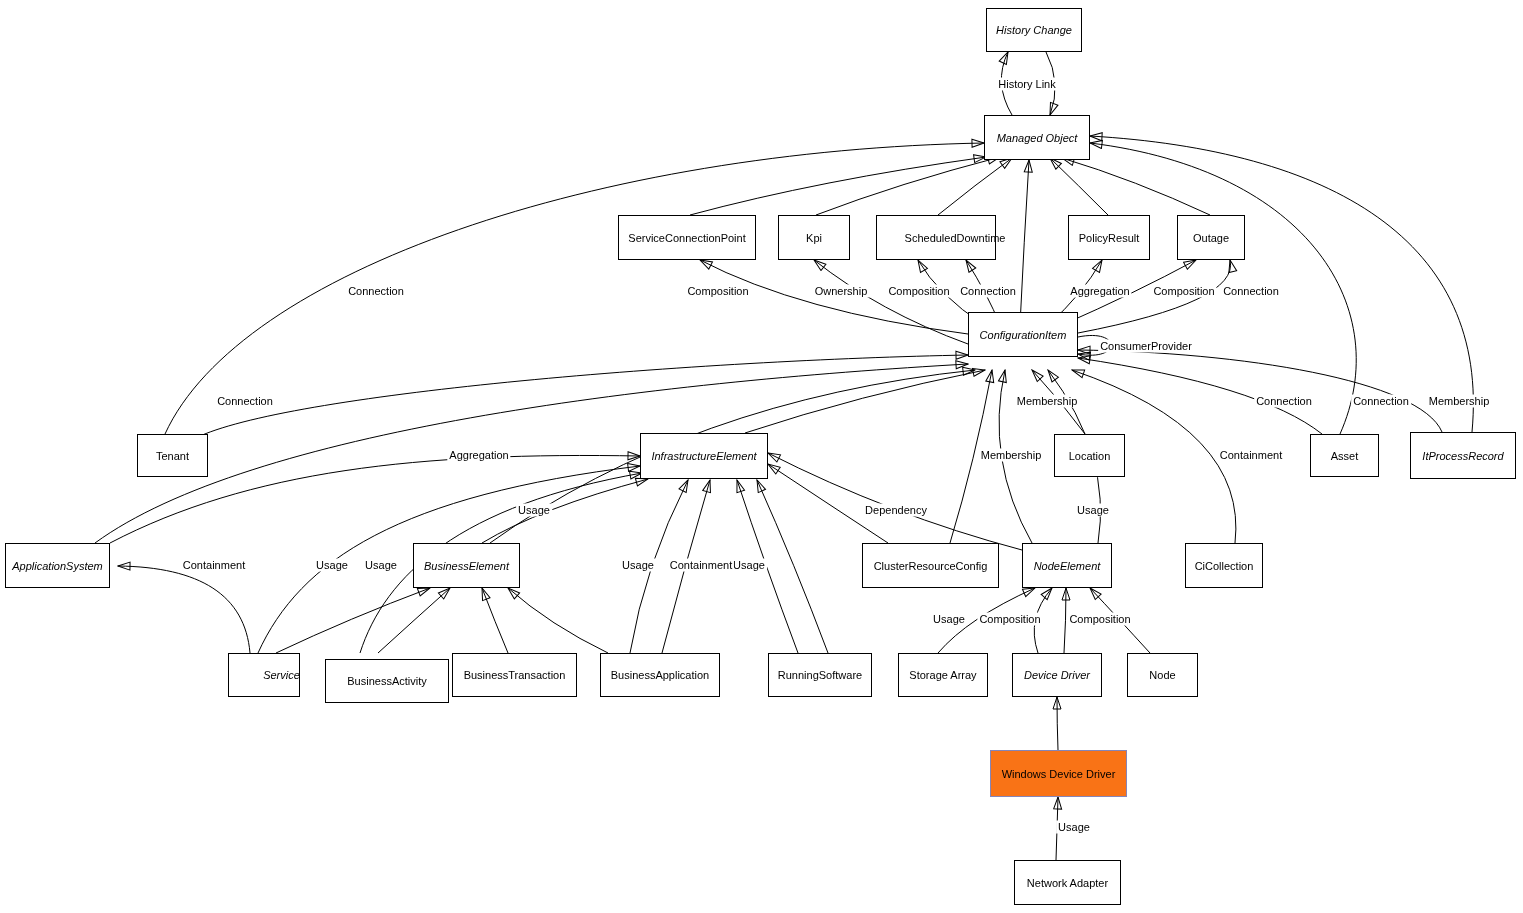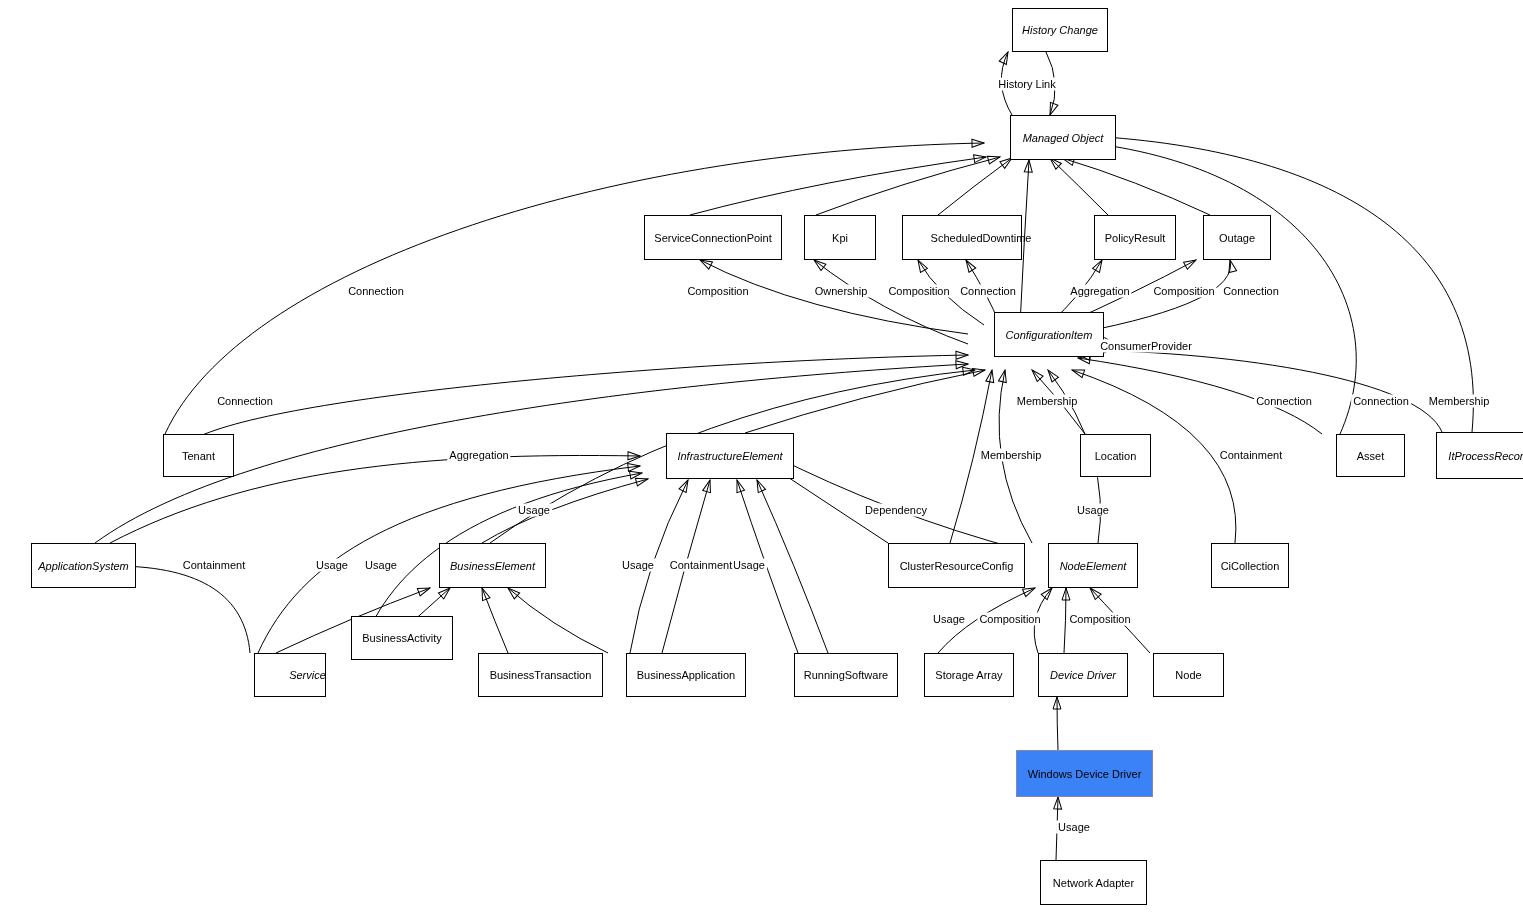--- a/index.html
+++ b/index.html
@@ -5,24 +5,24 @@
   html,body{margin:0;padding:0;background:#ffffff;}
   body{font-family:"Liberation Sans",sans-serif;}
   #diagram{position:relative;width:1523px;height:913px;background:#ffffff;overflow:hidden;}
   #edge-layer{position:absolute;left:0;top:0;}
   #edge-layer path{fill:none;stroke:#000;stroke-width:1;}
   .node{
     position:absolute;box-sizing:border-box;
     border:1px solid #000;background:#fff;color:#000;
     display:flex;align-items:center;justify-content:center;
     font-size:11px;line-height:12px;text-align:center;padding:1px;
-    white-space:nowrap;cursor:default;margin-left:26px;
+    white-space:nowrap;cursor:default;
   }
   .node.italic{font-style:italic;}
-  .node.selected{background:#3b82f6;border-color:#8585b8;}
+  .node.selected{background:#f97316;border-color:#8585b8;}
   .edge-label{
     position:absolute;transform:translate(-50%,-50%);
     background:#ffffff;color:#000;font-size:11px;line-height:13px;
     padding:0 2px;white-space:nowrap;pointer-events:none;
   }
 </style>
 </head>
 <body>
 
 <div id="diagram">
@@ -99,21 +99,21 @@
       <div class="node italic" style="left: 640px; top: 433px; width: 128px; height: 46px;">InfrastructureElement</div>
       <div class="node" style="left: 1054px; top: 434px; width: 71px; height: 43px;">Location</div>
       <div class="node" style="left: 1310px; top: 434px; width: 69px; height: 43px;">Asset</div>
       <div class="node italic" style="left: 1410px; top: 432px; width: 106px; height: 47px;">ItProcessRecord</div>
       <div class="node italic" style="left: 5px; top: 543px; width: 105px; height: 45px;">ApplicationSystem</div>
       <div class="node italic" style="left: 413px; top: 543px; width: 107px; height: 45px;">BusinessElement</div>
       <div class="node" style="left: 862px; top: 543px; width: 137px; height: 45px;">ClusterResourceConfig</div>
       <div class="node italic" style="left: 1022px; top: 543px; width: 90px; height: 45px;">NodeElement</div>
       <div class="node" style="left: 1185px; top: 543px; width: 78px; height: 45px;">CiCollection</div>
       <div class="node italic" style="left: 228px; top: 653px; width: 72px; height: 44px; padding-left: 36px;">Service</div>
-      <div class="node" style="left: 325px; top: 616px; width: 102px; height: 44px;">BusinessActivity</div>
+      <div class="node" style="left: 325px; top: 659px; width: 124px; height: 44px;">BusinessActivity</div>
       <div class="node" style="left: 452px; top: 653px; width: 125px; height: 44px;">BusinessTransaction</div>
       <div class="node" style="left: 600px; top: 653px; width: 120px; height: 44px;">BusinessApplication</div>
       <div class="node" style="left: 768px; top: 653px; width: 104px; height: 44px;">RunningSoftware</div>
       <div class="node" style="left: 898px; top: 653px; width: 90px; height: 44px;">Storage Array</div>
       <div class="node italic" style="left: 1012px; top: 653px; width: 90px; height: 44px;">Device Driver</div>
       <div class="node" style="left: 1127px; top: 653px; width: 71px; height: 44px;">Node</div>
       <div class="node selected" style="left: 990px; top: 750px; width: 137px; height: 47px;">Windows Device Driver</div>
       <div class="node" style="left: 1014px; top: 860px; width: 107px; height: 45px;">Network Adapter</div>
       <div class="edge-label" style="left: 1027px; top: 84px;">History Link</div>
       <div class="edge-label" style="left: 718px; top: 291px;">Composition</div>

